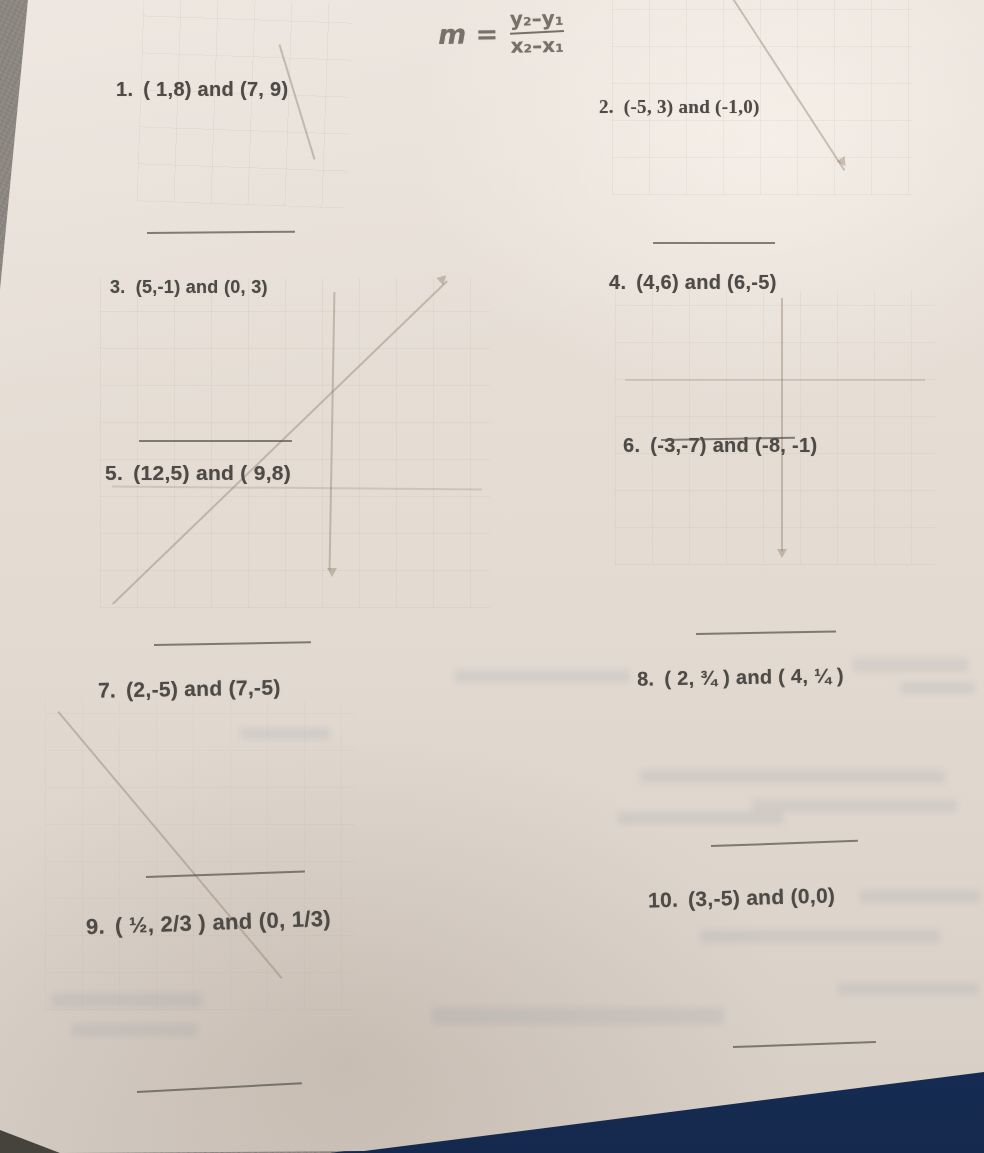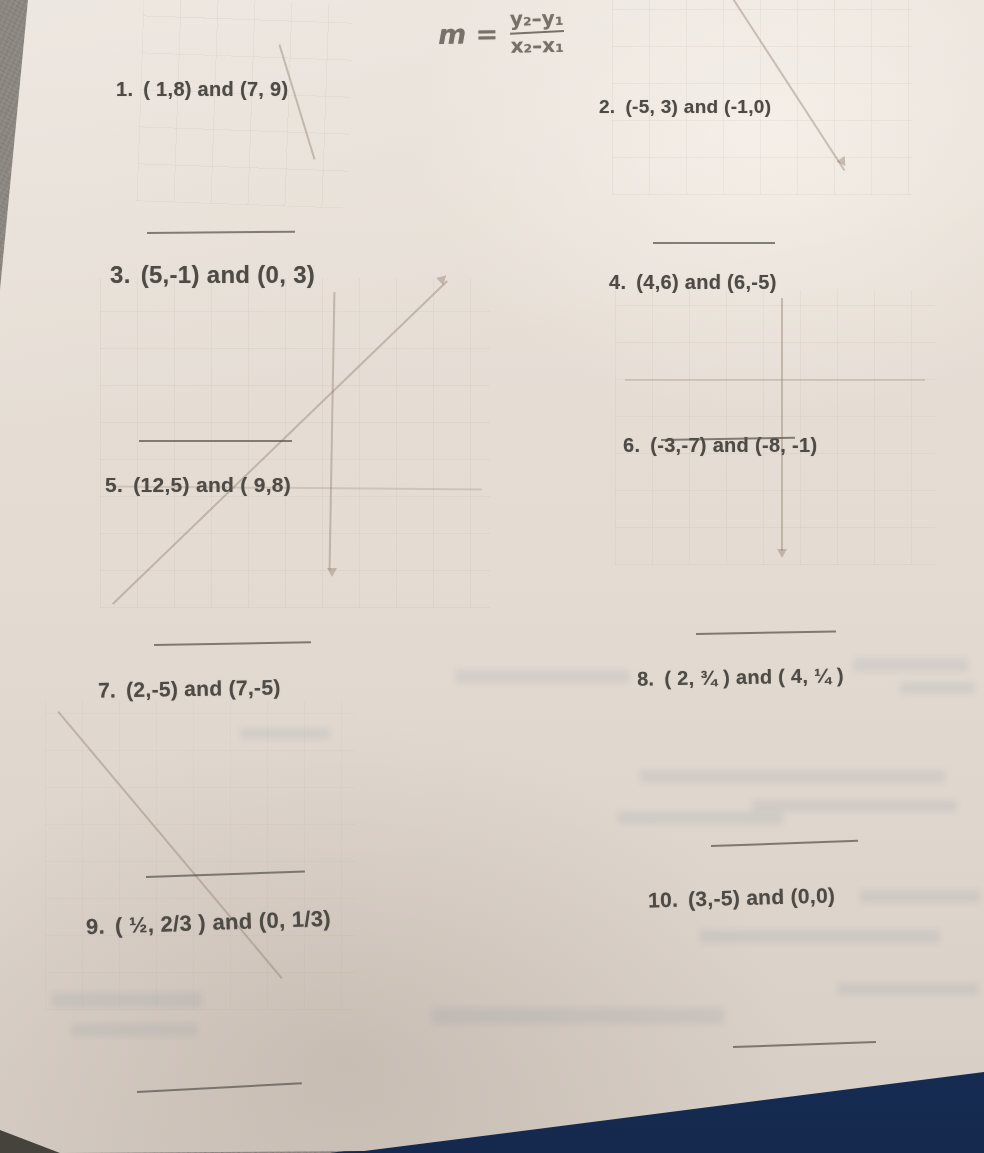--- a/index.html
+++ b/index.html
@@ -109,30 +109,30 @@
     <span class="frac">
       <span class="fnum">y₂–y₁</span>
       <span class="bar"></span>
       <span class="fden">x₂–x₁</span>
     </span>
   </div>
 
   <div class="problem" style="left:116px;top:78px;font-size:20px;">
     <span class="num">1.</span><span>( 1,8) and (7, 9)</span>
   </div>
-  <div class="problem" style="left:599px;top:96px;font-size:19px;">
+  <div class="problem" style="left:599px;top:96px;font-size:19px;font-family:Liberation Serif, serif;">
     <span class="num">2.</span><span>(-5, 3) and (-1,0)</span>
   </div>
-  <div class="problem" style="left:110px;top:261px;font-size:24px;">
+  <div class="problem" style="left:110px;top:277px;font-size:18px;">
     <span class="num">3.</span><span>(5,-1) and (0, 3)</span>
   </div>
   <div class="problem" style="left:609px;top:271px;font-size:20px;">
     <span class="num">4.</span><span>(4,6) and (6,-5)</span>
   </div>
-  <div class="problem" style="left:105px;top:461px;font-size:21px;margin-top:12px;">
+  <div class="problem" style="left:105px;top:461px;font-size:21px;">
     <span class="num">5.</span><span>(12,5) and ( 9,8)</span>
   </div>
   <div class="problem" style="left:623px;top:434px;font-size:20px;">
     <span class="num">6.</span><span>(-3,-7) and (-8, -1)</span>
   </div>
   <div class="problem" style="left:98px;top:677px;font-size:21px;transform:rotate(-1deg);">
     <span class="num">7.</span><span>(2,-5) and (7,-5)</span>
   </div>
   <div class="problem" style="left:637px;top:666px;font-size:20px;transform:rotate(-1deg);">
     <span class="num">8.</span><span>( 2, ¾ ) and ( 4, ¼ )</span>

